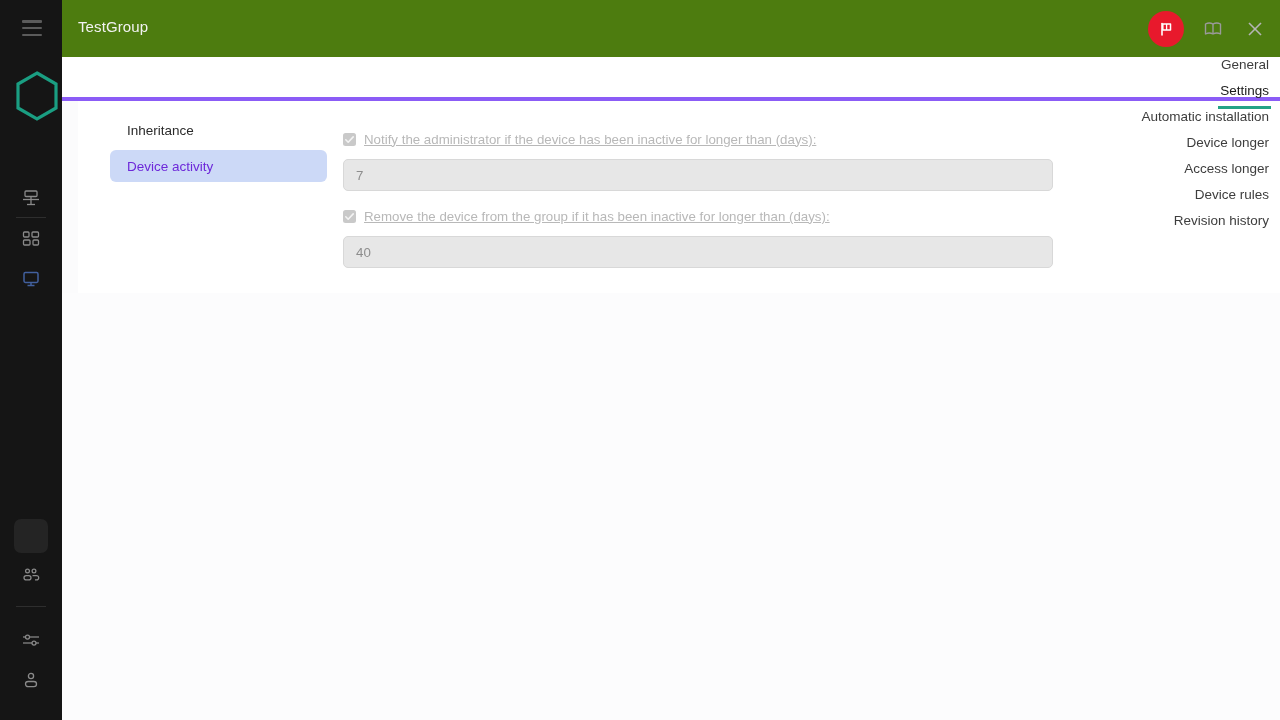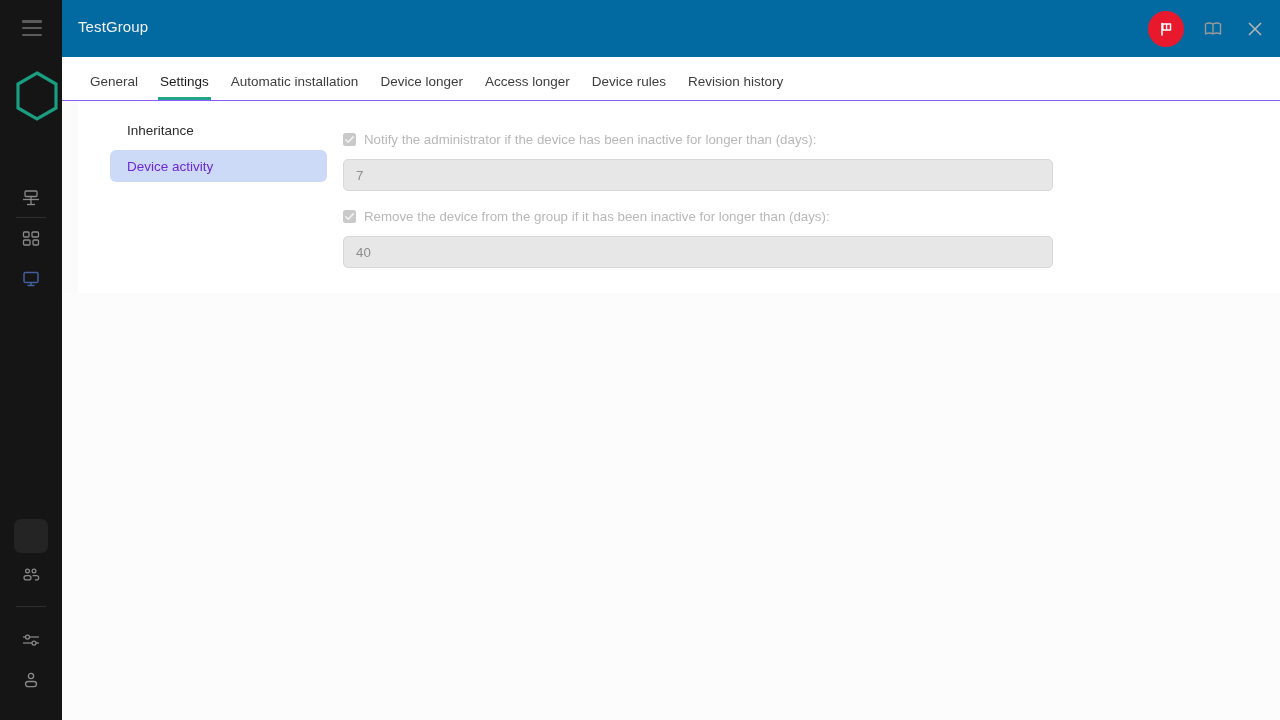--- a/index.html
+++ b/index.html
@@ -40,21 +40,21 @@
   .rail-block {
     position: absolute; left: 14px; top: 519px;
     width: 34px; height: 34px;
     background: #242424; border-radius: 7px;
   }
 
   
   .topbar {
     position: absolute; left: 62px; top: 0;
     width: 1218px; height: 57px;
-    background: #0369a1;
+    background: #4d7c0f;
     z-index: 2;
   }
   .topbar-title {
     position: absolute; left: 16px; top: 18px;
     font-size: 15px; color: #f2f2f2;
     letter-spacing: .1px;
   }
   .topbar-actions {
     position: absolute; right: 12px; top: 0; height: 57px;
     display: flex; align-items: center; gap: 16px;
@@ -69,24 +69,25 @@
     width: 26px; height: 26px;
     display: flex; align-items: center; justify-content: center;
     cursor: pointer;
   }
 
   
   .tabbar {
     position: absolute; left: 62px; top: 57px;
     width: 1218px; height: 44px;
     background: #ffffff;
-    border-bottom: 1px solid #8b5cf6;
+    border-bottom: 4px solid #8b5cf6;
     display: flex; align-items: flex-end;
     padding-left: 17px;
     z-index: 2;
+    flex-direction: column;
   }
   .tab {
     position: relative;
     padding: 0 11px 11px 11px;
     font-size: 13.5px; color: #3d3d3d;
     cursor: pointer; white-space: nowrap;
   }
   .tab.active { color: #1a1a1a; }
   .tab.active::after {
     content: ""; position: absolute;
@@ -125,21 +126,21 @@
     height: 18px; margin-bottom: 0;
   }
   .cbox {
     width: 13px; height: 13px; flex: 0 0 13px;
     background: #c9c9c9; border-radius: 2.5px;
     position: relative; margin-right: 8px;
     cursor: default;
   }
   .cbox svg { position: absolute; left: 2px; top: 3px; }
   .check-label {
-    font-size: 13.3px; color: #b8b8b8; white-space: nowrap;
+    font-size: 13.3px; color: #b8b8b8; white-space: nowrap; text-decoration: underline;
   }
   .field {
     width: 710px; height: 32px;
     background: #e7e7e7; border: 1px solid #d8d8d8;
     border-radius: 5px;
     display: flex; align-items: center;
     padding: 0 12px;
     font-size: 13.3px; color: #8d8d8d;
     margin-top: 11px;
     cursor: default;

